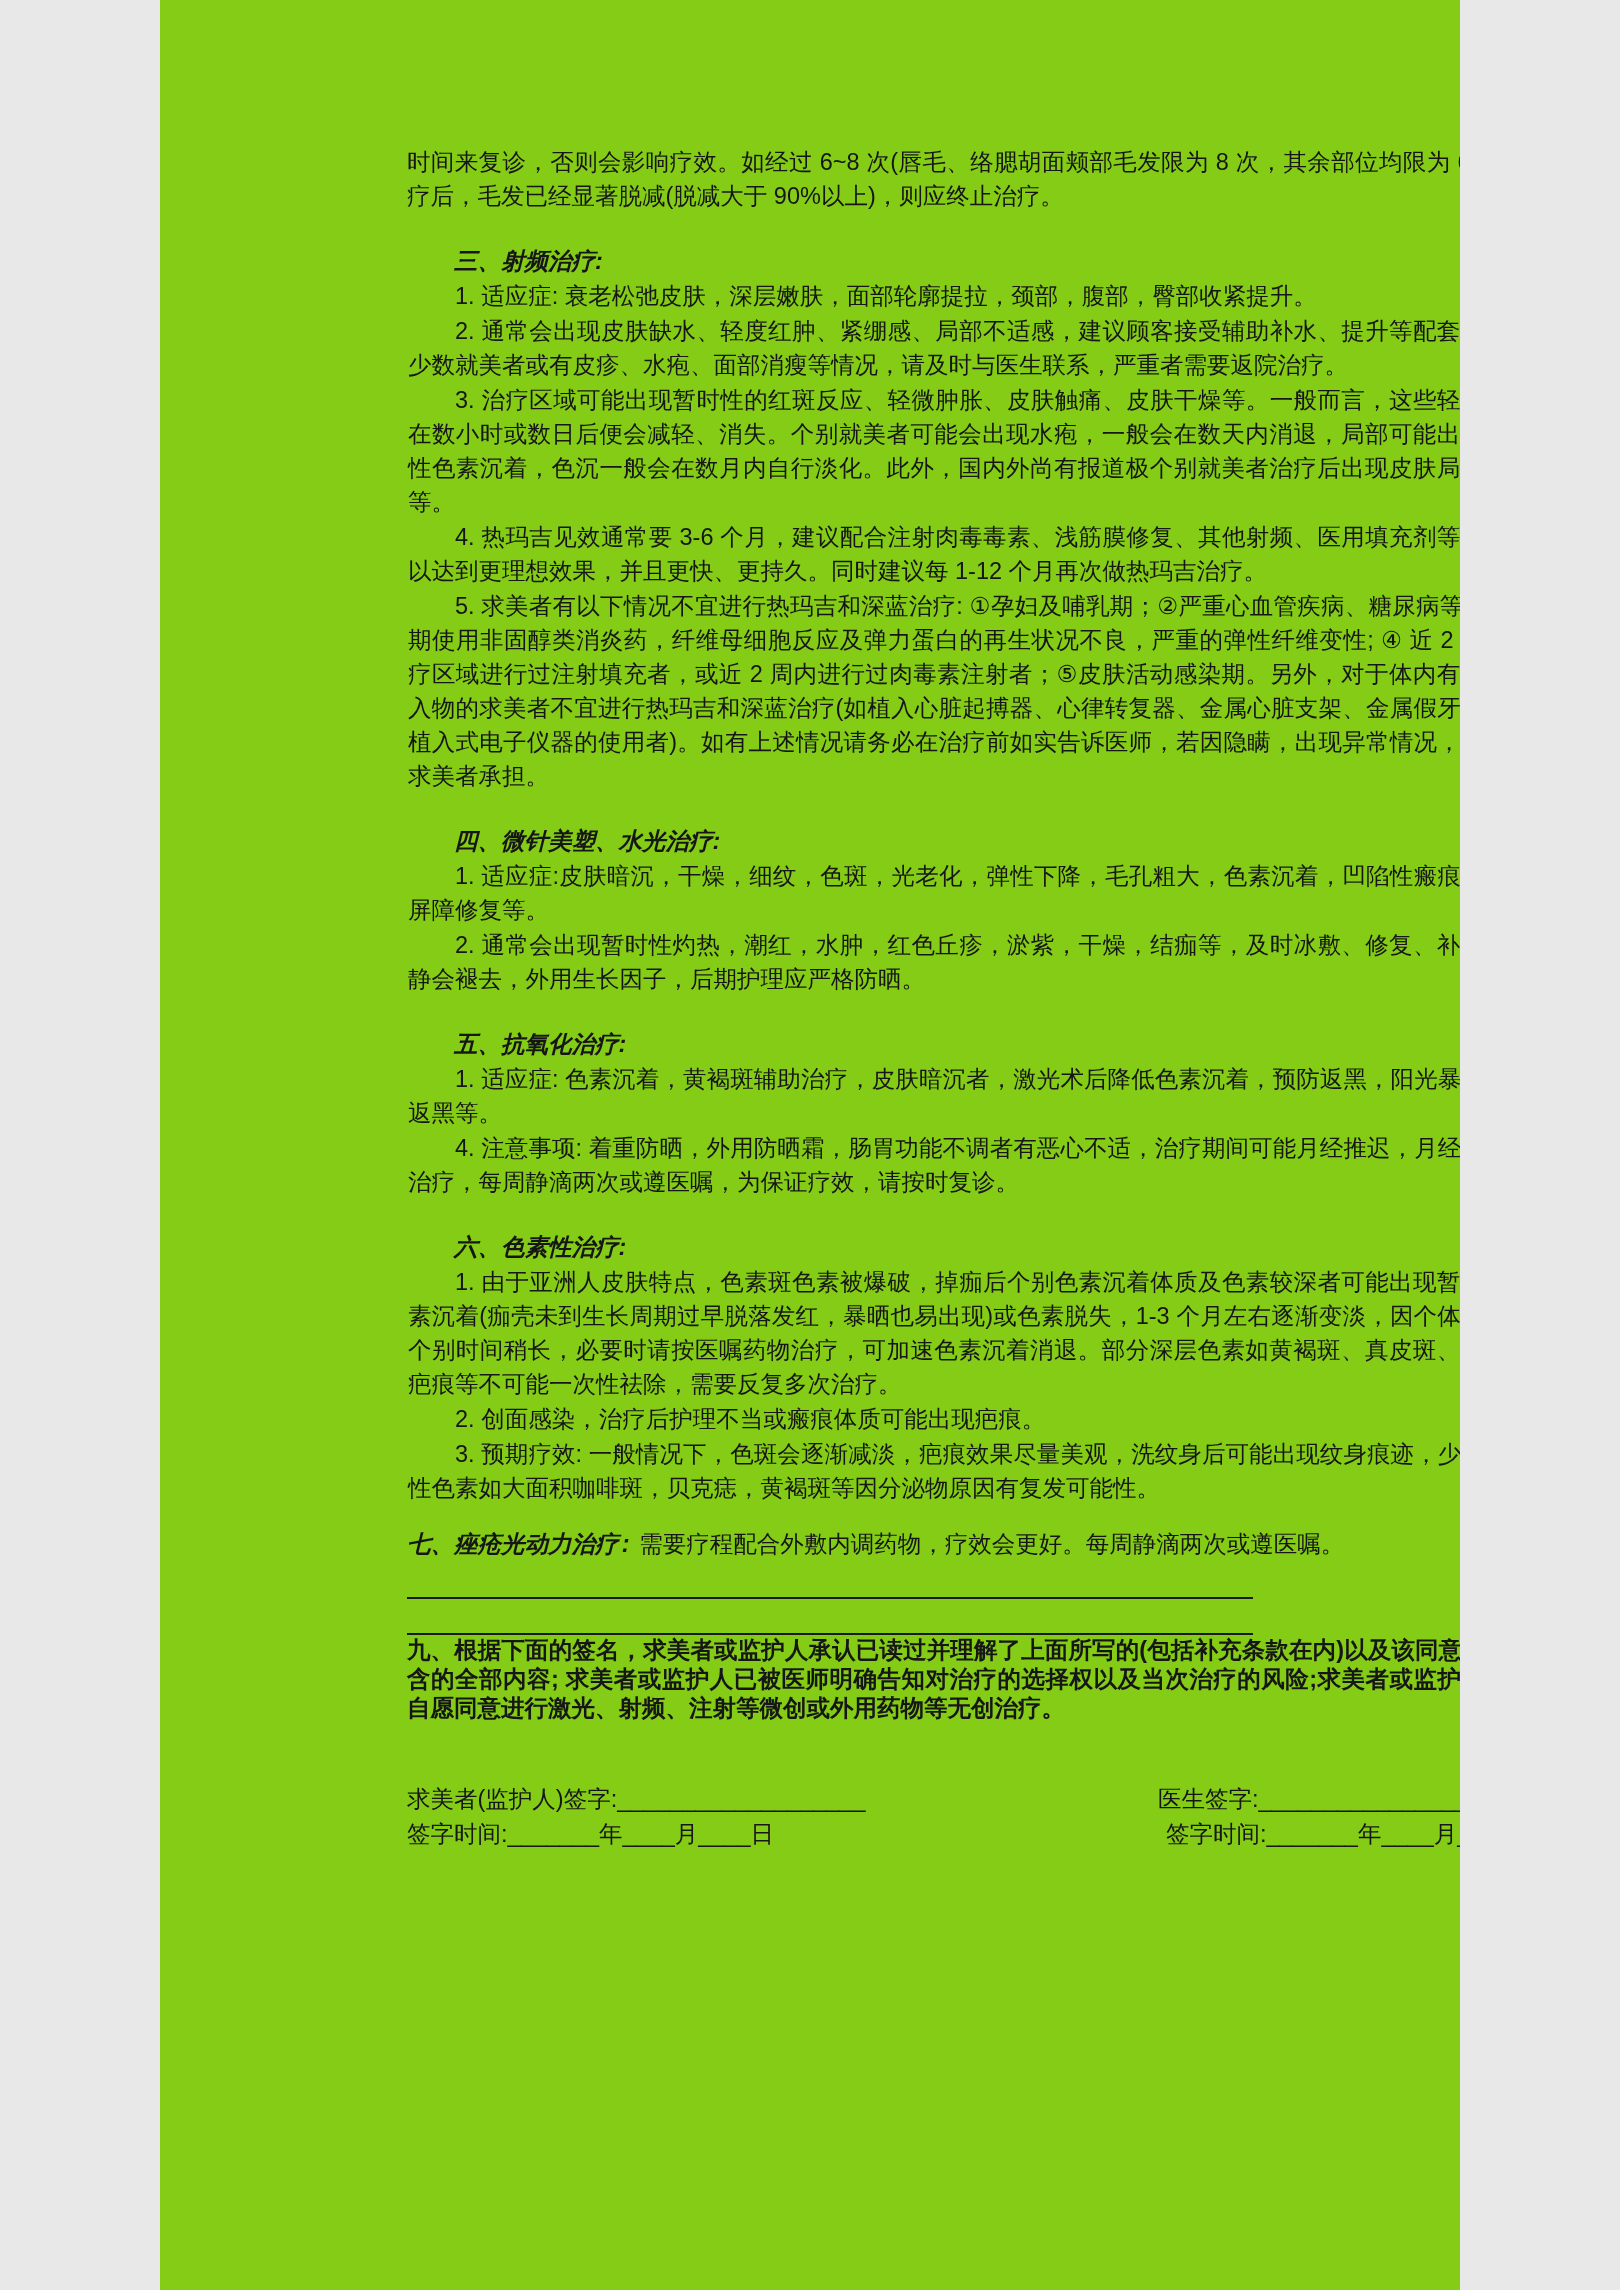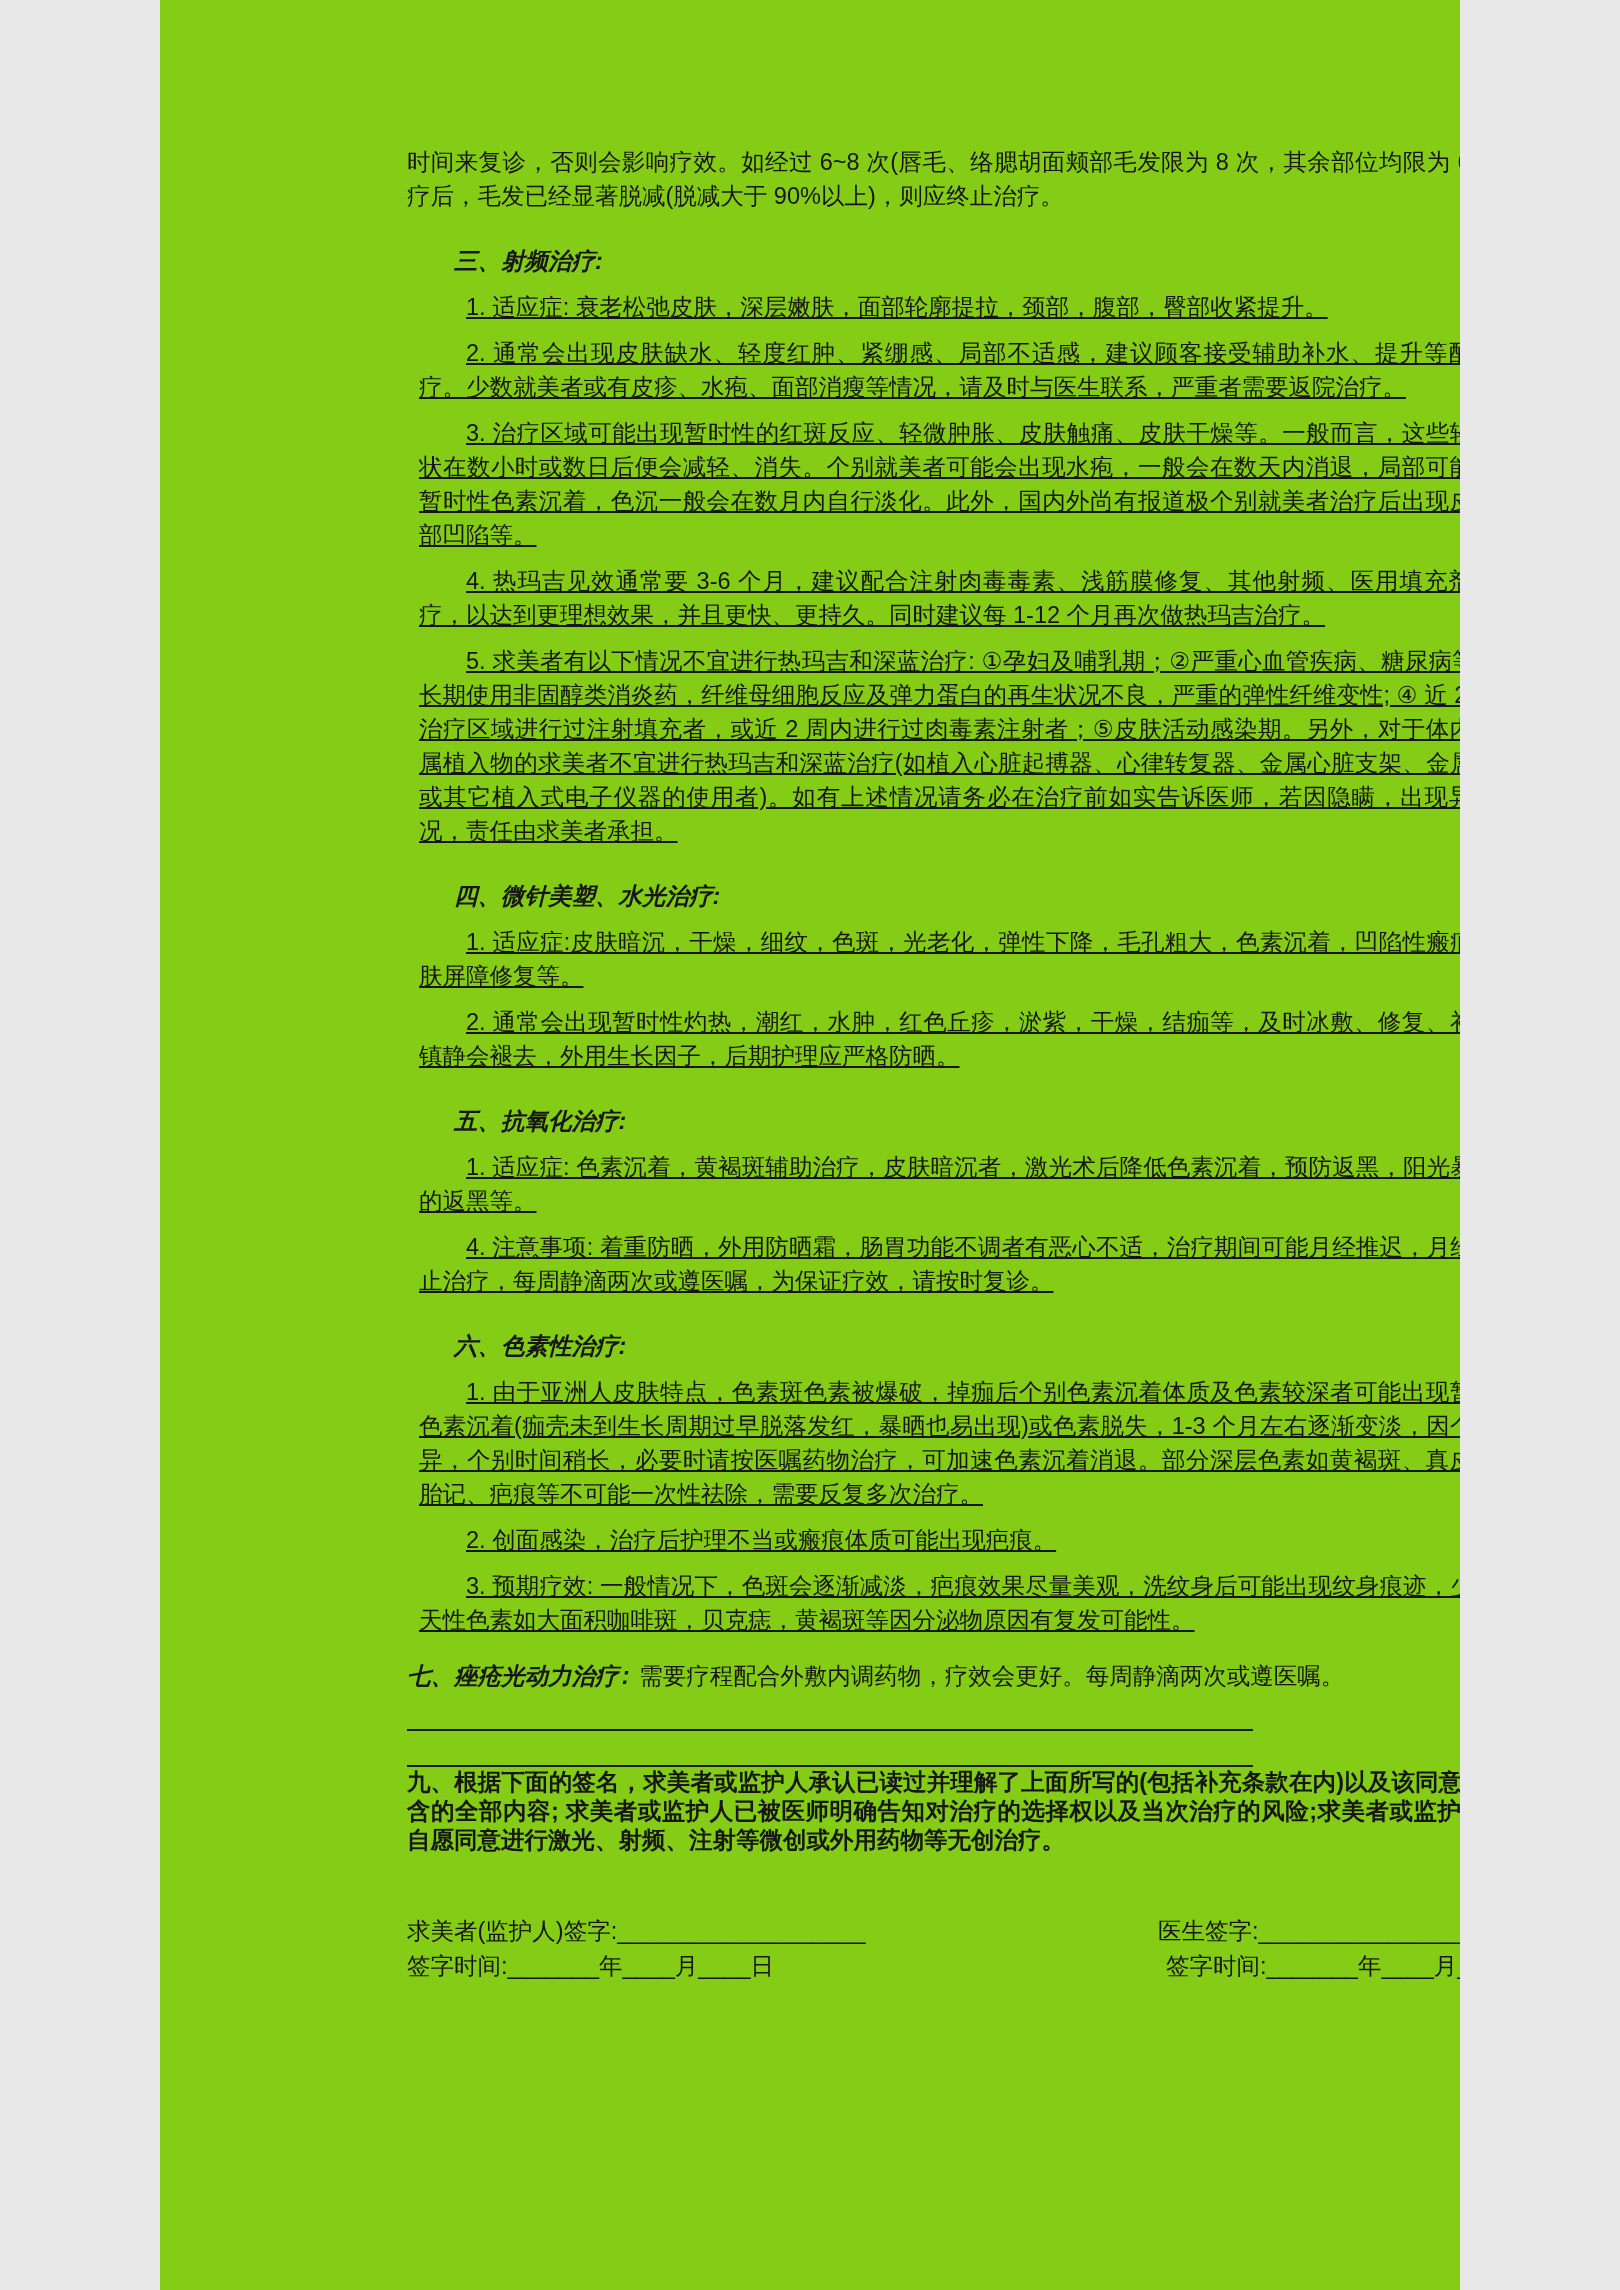--- a/index.html
+++ b/index.html
@@ -19,24 +19,23 @@
     top: 145px;
     width: 1126px;
     font-size: 23.5px;
     line-height: 34px;
   }
   .para {
     margin: 0;
     text-align: justify;
   }
   .item {
-    margin: 12px;
+    margin: 1px;
     text-align: justify;
     text-indent: 2em;
-    text-decoration: underline;
   }
   .sec-heading {
     margin: 31px 0 0 0;
     text-indent: 2em;
     font-weight: bold;
     font-style: italic;
   }
   .sec7 {
     margin: 21.6px 0 0 0;
     text-align: justify;

